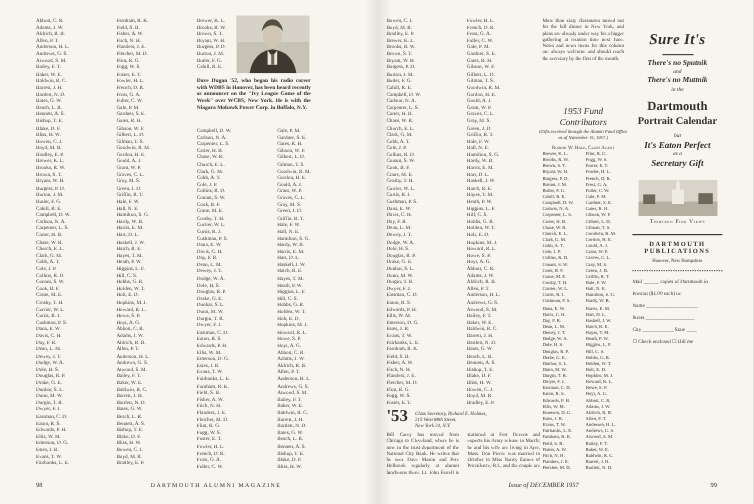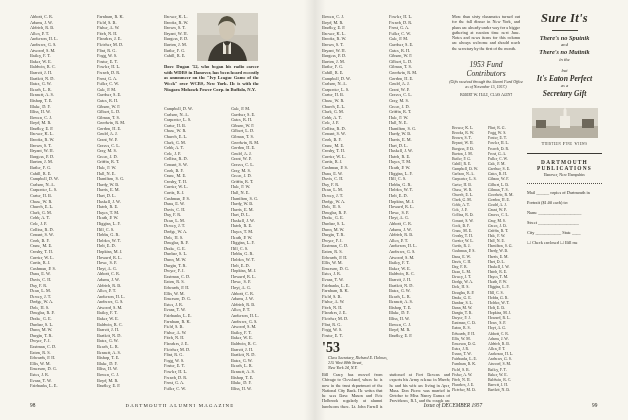--- a/index.html
+++ b/index.html
@@ -12,33 +12,33 @@
   .nc div{height:5.6px;overflow:hidden;}
   .fc{font-size:3.9px;line-height:5.15px;}
   .fc div{height:5.15px;}
   
   .photo{position:absolute;left:197px;top:13px;width:61px;height:48px;}
   .photo svg{display:block;}
   .caption{position:absolute;left:164px;top:64px;width:95px;font-weight:bold;
            font-size:4.6px;line-height:5.7px;text-align:justify;}
   
   .notes{position:absolute;left:322px;top:341px;width:128px;}
-  .notes-head{display:flex;align-items:flex-start;flex-direction:column;}
+  .notes-head{display:flex;align-items:flex-start;}
   .notes-year{font-size:14px;font-weight:bold;line-height:13px;}
   .notes-credits{margin-left:6px;font-style:italic;font-size:4.1px;line-height:5px;padding-top:1px;text-align:left;}
   .notes-body{margin-top:2px;column-count:2;column-gap:7px;font-size:4.2px;line-height:5.3px;
               text-align:justify;height:42px;overflow:hidden;}
   .cont{position:absolute;left:452px;top:14px;width:68px;font-size:4.2px;line-height:5.3px;text-align:justify;}
   
   .fundhead{position:absolute;left:449px;top:61px;width:74px;text-align:center;}
-  .fund-title{font-style:italic;font-size:7.6px;line-height:8.6px;}
+  .fund-title{font-style:italic;font-size:7.6px;line-height:8.6px;margin-top:28px;}
   .fund-note{margin-top:2px;font-style:italic;font-size:3.9px;line-height:4.8px;}
   .fund-agent{margin-top:2px;font-size:4.2px;font-variant:small-caps;}
   
-  .ad{position:absolute;left:527px;top:12px;width:75px;text-align:center;}
+  .ad{position:absolute;left:527px;top:27px;width:75px;text-align:center;}
   .ad-script{font-size:12.5px;line-height:13.5px;font-style:italic;font-weight:bold;letter-spacing:0.3px;}
   .ad-divider{width:26px;height:1px;background:#4a4840;margin:4px auto 3px;}
   .ad-claims{margin-top:3px;}
   .ad-claims div:nth-child(odd){font-size:6.3px;font-weight:bold;font-style:italic;line-height:8.5px;}
   .ad-claims div:nth-child(even){font-size:4.6px;font-style:italic;line-height:6px;}
   .ad-product{margin-top:6px;font-weight:bold;}
   .ad-p1{font-size:10.5px;line-height:11px;display:block;}
   .ad-p2{font-size:8.6px;line-height:10px;display:block;}
   .ad-closers{margin-top:5px;}
   .ad-closers div:nth-child(odd){font-size:4.6px;font-style:italic;line-height:6px;}
@@ -582,20 +582,24 @@
 
   <div class="ad">
     <div class="ad-script">Sure It's</div>
     <div class="ad-divider"></div>
     <div class="ad-claims">
         <div>There's no Sputnik</div>
         <div>and</div>
         <div>There's no Muttnik</div>
         <div>in the</div>
       </div>
+    <div class="ad-product">
+      <span class="ad-p1">Dartmouth</span>
+      <span class="ad-p2">Portrait Calendar</span>
+    </div>
     <div class="ad-closers">
         <div>but</div>
         <div>It's Eaton Perfect</div>
         <div>as a</div>
         <div>Secretary Gift</div>
       </div>
     <div class="ad-photo">
       <svg width="66" height="30" viewBox="0 0 66 30" xmlns="http://www.w3.org/2000/svg">
         <rect width="66" height="30" fill="#d8d4c9"></rect>
         <rect y="18" width="66" height="12" fill="#b6b0a2"></rect>

